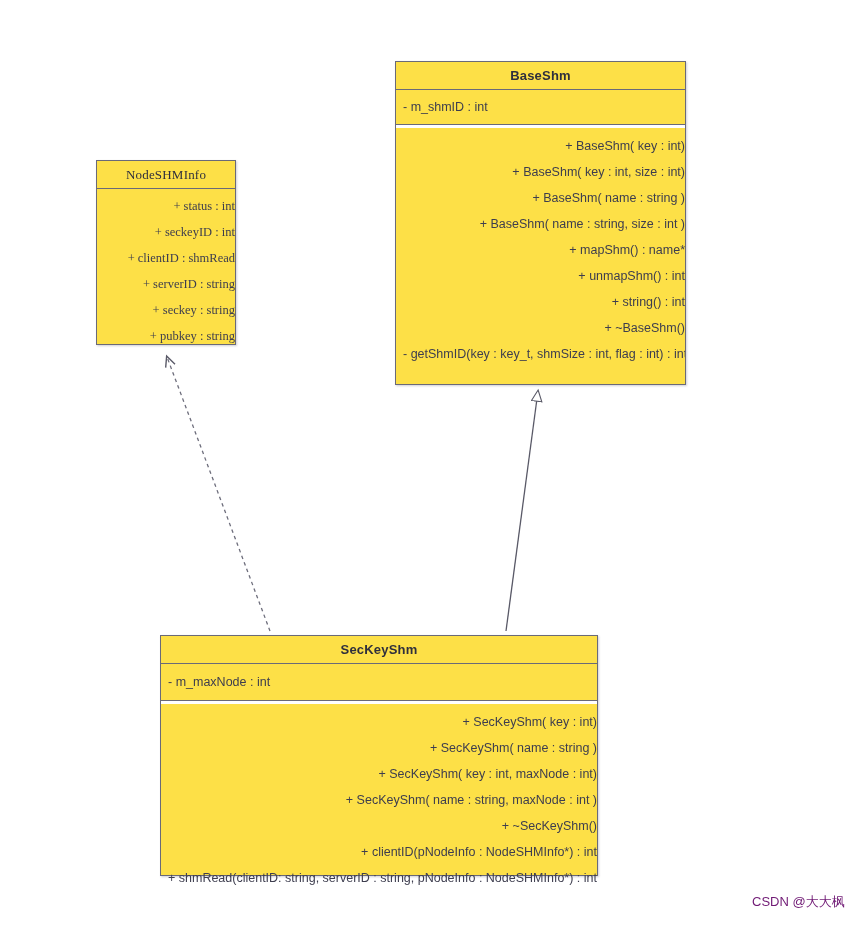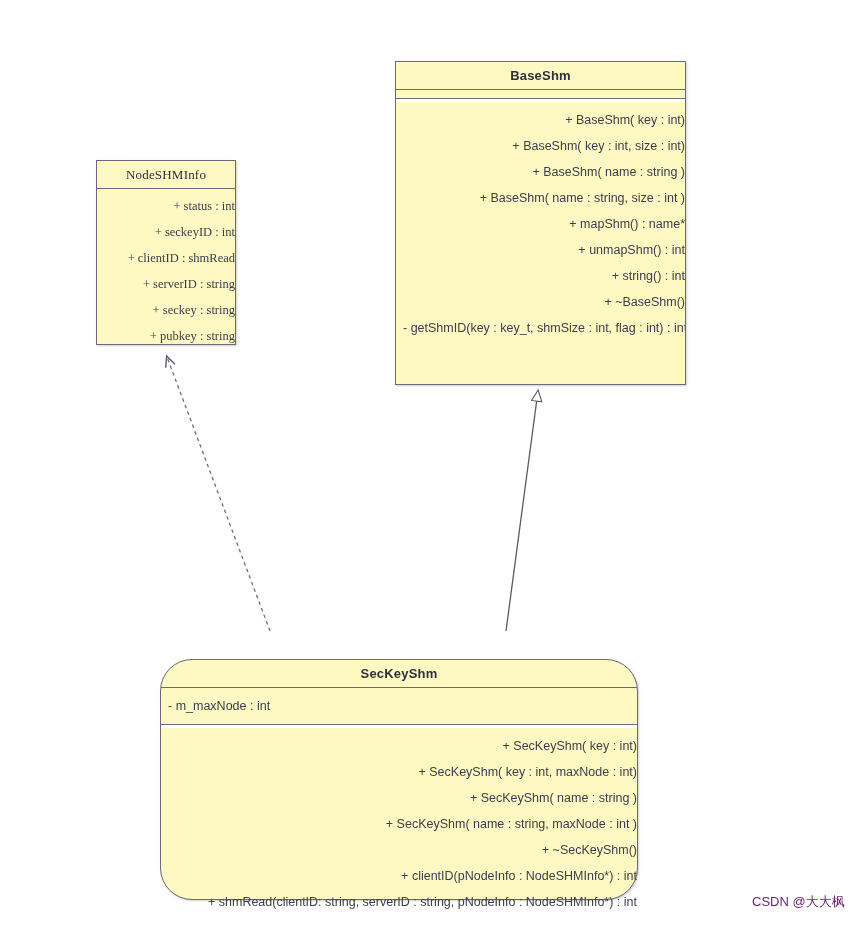--- a/index.html
+++ b/index.html
@@ -20,21 +20,21 @@
     position: absolute;
     inset: 0;
     width: 864px;
     height: 926px;
   }
 
   
   .uml-class {
     position: absolute;
     box-sizing: border-box;
-    background: #fef9c3;
+    background: #fde047;
     border: 1px solid #6a6a78;
     box-shadow: 1px 1px 2px rgba(120,120,135,0.35);
   }
   .uml-header {
     box-sizing: border-box;
     text-align: center;
     color: #2f2f3d;
     font-size: 13px;
     letter-spacing: .2px;
     border-bottom: 1px solid #6a6a78;
@@ -114,45 +114,46 @@
       <div class="uml-row">+ clientID : shmRead</div>
       <div class="uml-row">+ serverID : string</div>
       <div class="uml-row">+ seckey : string</div>
       <div class="uml-row">+ pubkey : string</div>
     </div>
   </div>
 
   <div class="uml-class" style="left:395px; top:61px; width:291px; height:324px;">
     <div class="uml-header bold" style="height:28px;">BaseShm</div>
     <div class="uml-section" style="padding:4px 0 4px 0;">
+      <div class="uml-row">- m_shmID : int</div>
     </div>
     <div class="sep-gap"></div>
     <div class="uml-section last" style="padding:5px 0 4px 0;">
       <div class="uml-row">+ BaseShm( key : int)</div>
       <div class="uml-row">+ BaseShm( key : int, size : int)</div>
       <div class="uml-row">+ BaseShm( name : string )</div>
       <div class="uml-row">+ BaseShm( name : string, size : int )</div>
       <div class="uml-row">+ mapShm() : name*</div>
       <div class="uml-row">+ unmapShm() : int</div>
       <div class="uml-row">+ string() : int</div>
       <div class="uml-row">+ ~BaseShm()</div>
       <div class="uml-row">- getShmID(key : key_t, shmSize : int, flag : int) : int</div>
     </div>
   </div>
 
-  <div class="uml-class" style="left:160px; top:659px; width:478px; height:241px;border-radius:32px;">
+  <div class="uml-class" style="left:160px; top:635px; width:438px; height:241px;">
     <div class="uml-header bold" style="height:28px;">SecKeyShm</div>
     <div class="uml-section" style="padding:5px 0 5px 0;">
       <div class="uml-row">- m_maxNode : int</div>
     </div>
     <div class="sep-gap"></div>
     <div class="uml-section last" style="padding:5px 0 4px 0;">
       <div class="uml-row">+ SecKeyShm( key : int)</div>
+      <div class="uml-row">+ SecKeyShm( name : string )</div>
       <div class="uml-row">+ SecKeyShm( key : int, maxNode : int)</div>
-      <div class="uml-row">+ SecKeyShm( name : string )</div>
       <div class="uml-row">+ SecKeyShm( name : string, maxNode : int )</div>
       <div class="uml-row">+ ~SecKeyShm()</div>
       <div class="uml-row">+ clientID(pNodeInfo : NodeSHMInfo*) : int</div>
       <div class="uml-row">+ shmRead(clientID: string, serverID : string, pNodeInfo : NodeSHMInfo*) : int</div>
     </div>
   </div>
 
   <div class="watermark" style="left:752px; top:893px;">CSDN @大大枫</div>
 
 </div>

